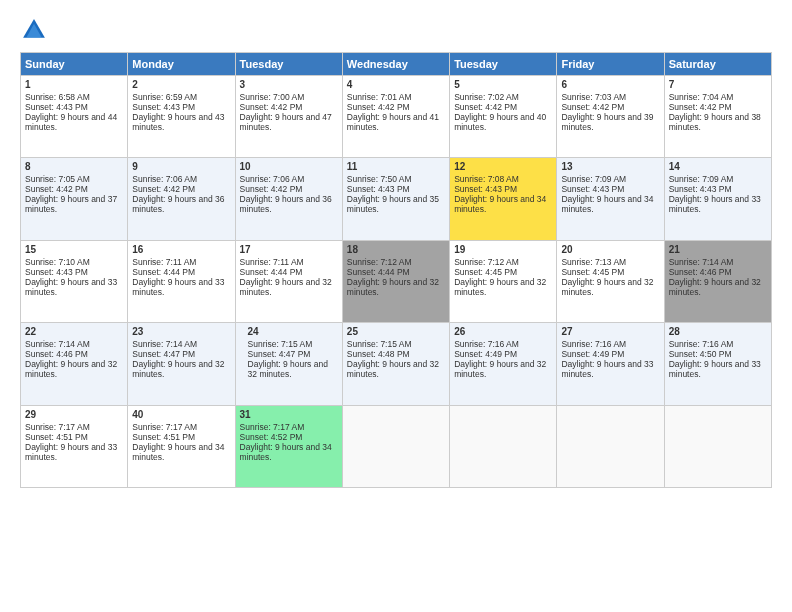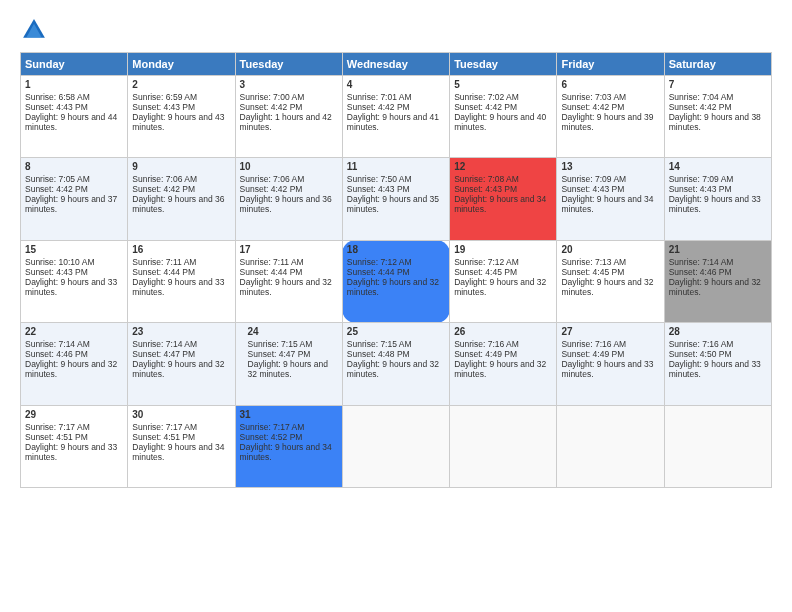--- a/index.html
+++ b/index.html
@@ -123,57 +123,57 @@
           <th>Wednesday</th>
           <th>Tuesday</th>
           <th>Friday</th>
           <th>Saturday</th>
         </tr>
     </thead>
     <tbody id="calendar-body">
     <tr>
           <td style="background: rgb(255, 255, 255);"><span class="day-num">1</span><span>Sunrise: 6:58 AM</span><br><span>Sunset: 4:43 PM</span><br><span>Daylight: 9 hours and 44 minutes.</span></td>
           <td style="background: rgb(255, 255, 255);"><span class="day-num">2</span><span>Sunrise: 6:59 AM</span><br><span>Sunset: 4:43 PM</span><br><span>Daylight: 9 hours and 43 minutes.</span></td>
-          <td style="background: rgb(255, 255, 255);"><span class="day-num">3</span><span>Sunrise: 7:00 AM</span><br><span>Sunset: 4:42 PM</span><br><span>Daylight: 1 hours and 42 minutes.</span></td>
+          <td style="background: rgb(255, 255, 255);"><span class="day-num">3</span><span>Sunrise: 7:00 AM</span><br><span>Sunset: 4:42 PM</span><br><span>Daylight: 9 hours and 47 minutes.</span></td>
           <td style="background: rgb(255, 255, 255);"><span class="day-num">4</span><span>Sunrise: 7:01 AM</span><br><span>Sunset: 4:42 PM</span><br><span>Daylight: 9 hours and 41 minutes.</span></td>
           <td style="background: rgb(255, 255, 255);"><span class="day-num">5</span><span>Sunrise: 7:02 AM</span><br><span>Sunset: 4:42 PM</span><br><span>Daylight: 9 hours and 40 minutes.</span></td>
           <td style="background: rgb(255, 255, 255);"><span class="day-num">6</span><span>Sunrise: 7:03 AM</span><br><span>Sunset: 4:42 PM</span><br><span>Daylight: 9 hours and 39 minutes.</span></td>
           <td style="background: rgb(255, 255, 255);"><span class="day-num">7</span><span>Sunrise: 7:04 AM</span><br><span>Sunset: 4:42 PM</span><br><span>Daylight: 9 hours and 38 minutes.</span></td>
         </tr>
         <tr>
           <td style="background: rgb(238, 243, 250);"><span class="day-num">8</span><span>Sunrise: 7:05 AM</span><br><span>Sunset: 4:42 PM</span><br><span>Daylight: 9 hours and 37 minutes.</span></td>
           <td style="background: rgb(238, 243, 250);"><span class="day-num">9</span><span>Sunrise: 7:06 AM</span><br><span>Sunset: 4:42 PM</span><br><span>Daylight: 9 hours and 36 minutes.</span></td>
           <td style="background: rgb(238, 243, 250);"><span class="day-num">10</span><span>Sunrise: 7:06 AM</span><br><span>Sunset: 4:42 PM</span><br><span>Daylight: 9 hours and 36 minutes.</span></td>
           <td style="background: rgb(238, 243, 250);"><span class="day-num">11</span><span>Sunrise: 7:50 AM</span><br><span>Sunset: 4:43 PM</span><br><span>Daylight: 9 hours and 35 minutes.</span></td>
-          <td style="background: #ef4444;"><span class="day-num">12</span><span>Sunrise: 7:08 AM</span><br><span>Sunset: 4:43 PM</span><br><span>Daylight: 9 hours and 34 minutes.</span></td>
+          <td style="background: #fde047;"><span class="day-num">12</span><span>Sunrise: 7:08 AM</span><br><span>Sunset: 4:43 PM</span><br><span>Daylight: 9 hours and 34 minutes.</span></td>
           <td style="background: rgb(238, 243, 250);"><span class="day-num">13</span><span>Sunrise: 7:09 AM</span><br><span>Sunset: 4:43 PM</span><br><span>Daylight: 9 hours and 34 minutes.</span></td>
           <td style="background: rgb(238, 243, 250);"><span class="day-num">14</span><span>Sunrise: 7:09 AM</span><br><span>Sunset: 4:43 PM</span><br><span>Daylight: 9 hours and 33 minutes.</span></td>
         </tr>
         <tr>
-          <td style="background: rgb(255, 255, 255);"><span class="day-num">15</span><span>Sunrise: 10:10 AM</span><br><span>Sunset: 4:43 PM</span><br><span>Daylight: 9 hours and 33 minutes.</span></td>
+          <td style="background: rgb(255, 255, 255);"><span class="day-num">15</span><span>Sunrise: 7:10 AM</span><br><span>Sunset: 4:43 PM</span><br><span>Daylight: 9 hours and 33 minutes.</span></td>
           <td style="background: rgb(255, 255, 255);"><span class="day-num">16</span><span>Sunrise: 7:11 AM</span><br><span>Sunset: 4:44 PM</span><br><span>Daylight: 9 hours and 33 minutes.</span></td>
           <td style="background: rgb(255, 255, 255);"><span class="day-num">17</span><span>Sunrise: 7:11 AM</span><br><span>Sunset: 4:44 PM</span><br><span>Daylight: 9 hours and 32 minutes.</span></td>
-          <td style="background: #3b82f6; border-radius: 14px;"><span class="day-num">18</span><span>Sunrise: 7:12 AM</span><br><span>Sunset: 4:44 PM</span><br><span>Daylight: 9 hours and 32 minutes.</span></td>
+          <td style="background: #a3a3a3;"><span class="day-num">18</span><span>Sunrise: 7:12 AM</span><br><span>Sunset: 4:44 PM</span><br><span>Daylight: 9 hours and 32 minutes.</span></td>
           <td style="background: rgb(255, 255, 255);"><span class="day-num">19</span><span>Sunrise: 7:12 AM</span><br><span>Sunset: 4:45 PM</span><br><span>Daylight: 9 hours and 32 minutes.</span></td>
           <td style="background: rgb(255, 255, 255);"><span class="day-num">20</span><span>Sunrise: 7:13 AM</span><br><span>Sunset: 4:45 PM</span><br><span>Daylight: 9 hours and 32 minutes.</span></td>
           <td style="background: #a3a3a3;"><span class="day-num">21</span><span>Sunrise: 7:14 AM</span><br><span>Sunset: 4:46 PM</span><br><span>Daylight: 9 hours and 32 minutes.</span></td>
         </tr>
         <tr>
           <td style="background: rgb(238, 243, 250);"><span class="day-num">22</span><span>Sunrise: 7:14 AM</span><br><span>Sunset: 4:46 PM</span><br><span>Daylight: 9 hours and 32 minutes.</span></td>
           <td style="background: rgb(238, 243, 250);"><span class="day-num">23</span><span>Sunrise: 7:14 AM</span><br><span>Sunset: 4:47 PM</span><br><span>Daylight: 9 hours and 32 minutes.</span></td>
           <td style="background: rgb(238, 243, 250); padding-left: 12px;"><span class="day-num">24</span><span>Sunrise: 7:15 AM</span><br><span>Sunset: 4:47 PM</span><br><span>Daylight: 9 hours and 32 minutes.</span></td>
           <td style="background: rgb(238, 243, 250);"><span class="day-num">25</span><span>Sunrise: 7:15 AM</span><br><span>Sunset: 4:48 PM</span><br><span>Daylight: 9 hours and 32 minutes.</span></td>
           <td style="background: rgb(238, 243, 250);"><span class="day-num">26</span><span>Sunrise: 7:16 AM</span><br><span>Sunset: 4:49 PM</span><br><span>Daylight: 9 hours and 32 minutes.</span></td>
           <td style="background: rgb(238, 243, 250);"><span class="day-num">27</span><span>Sunrise: 7:16 AM</span><br><span>Sunset: 4:49 PM</span><br><span>Daylight: 9 hours and 33 minutes.</span></td>
           <td style="background: rgb(238, 243, 250);"><span class="day-num">28</span><span>Sunrise: 7:16 AM</span><br><span>Sunset: 4:50 PM</span><br><span>Daylight: 9 hours and 33 minutes.</span></td>
         </tr>
         <tr>
           <td style="background: rgb(255, 255, 255);"><span class="day-num">29</span><span>Sunrise: 7:17 AM</span><br><span>Sunset: 4:51 PM</span><br><span>Daylight: 9 hours and 33 minutes.</span></td>
-          <td style="background: rgb(255, 255, 255);"><span class="day-num">30</span><span>Sunrise: 7:17 AM</span><br><span>Sunset: 4:51 PM</span><br><span>Daylight: 9 hours and 34 minutes.</span></td>
-          <td style="background: #3b82f6;"><span class="day-num">31</span><span>Sunrise: 7:17 AM</span><br><span>Sunset: 4:52 PM</span><br><span>Daylight: 9 hours and 34 minutes.</span></td>
+          <td style="background: rgb(255, 255, 255);"><span class="day-num">40</span><span>Sunrise: 7:17 AM</span><br><span>Sunset: 4:51 PM</span><br><span>Daylight: 9 hours and 34 minutes.</span></td>
+          <td style="background: #86efac;"><span class="day-num">31</span><span>Sunrise: 7:17 AM</span><br><span>Sunset: 4:52 PM</span><br><span>Daylight: 9 hours and 34 minutes.</span></td>
           <td class="empty-cell"></td>
           <td class="empty-cell"></td>
           <td class="empty-cell"></td>
           <td class="empty-cell"></td>
         </tr>
       </tbody>
   </table>
 </div>
 
 </body></html>

